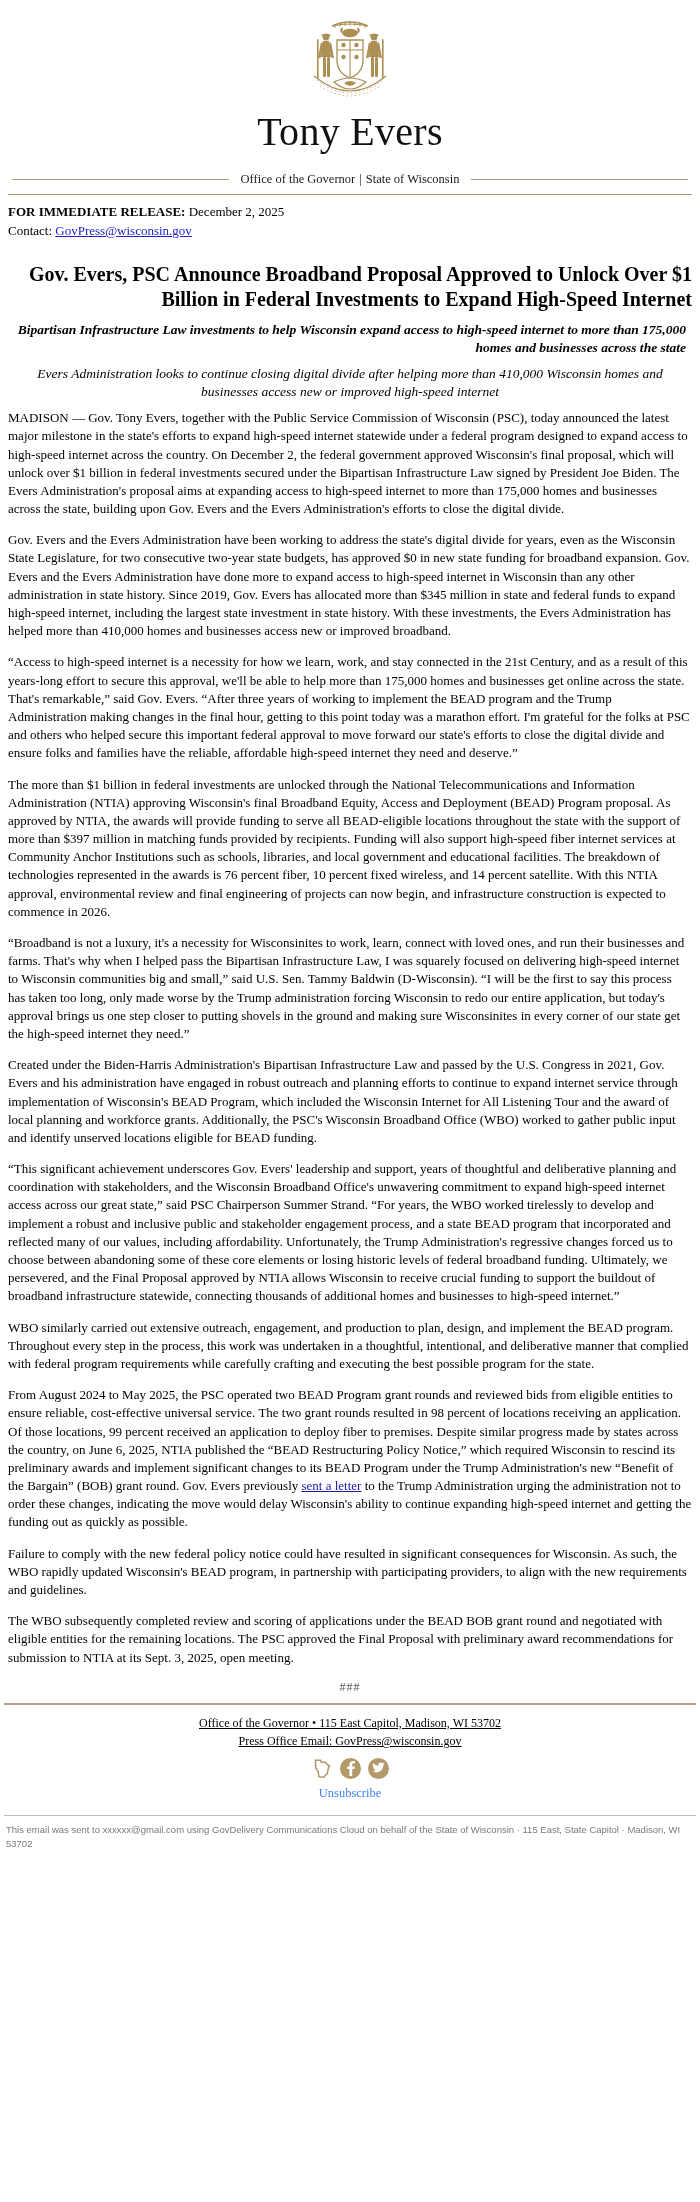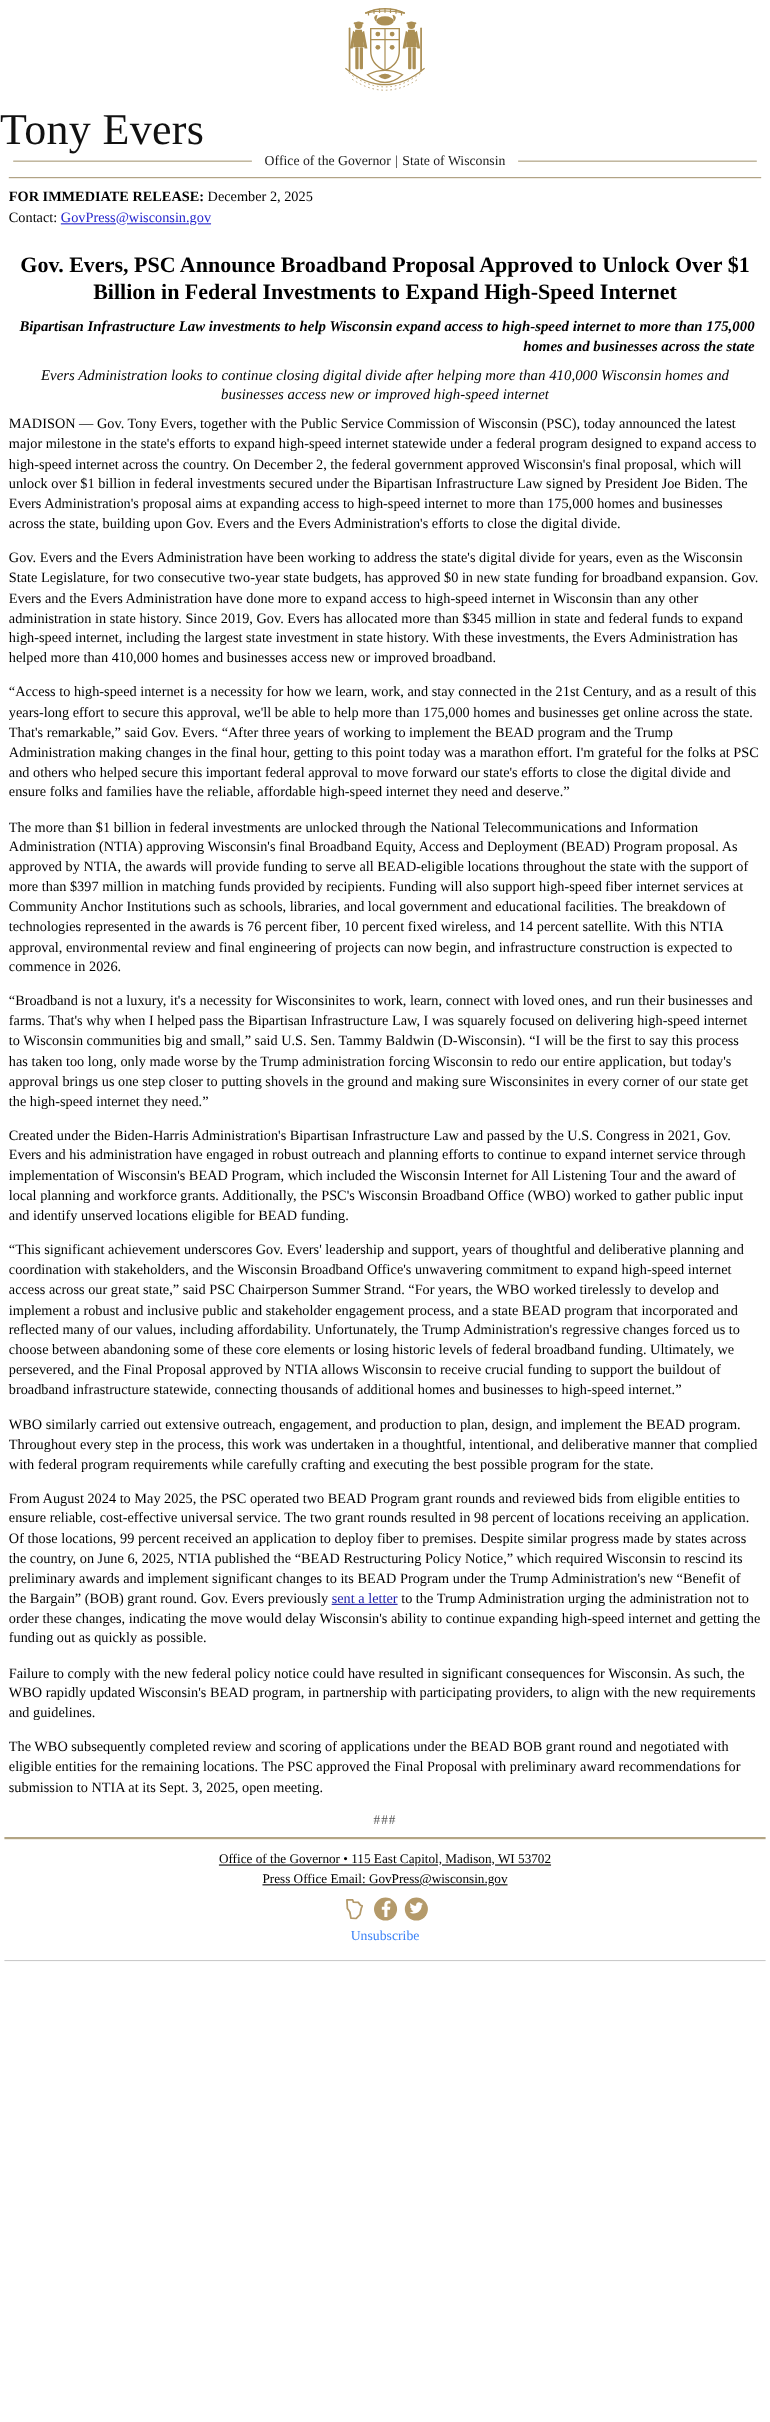--- a/index.html
+++ b/index.html
@@ -14,43 +14,43 @@
     -webkit-font-smoothing: antialiased;
   }
   .page {
     width: 700px;
     box-sizing: border-box;
     position: relative;
   }
 
   
   .masthead {
-    text-align: left;
-    padding-top: 0;
+    text-align: center;
+    padding-top: 14px;
   }
   .seal {
     width: 92px;
     height: 100px;
     margin: 0 auto;
     display: block;
   }
   .gov-name {
     font-family: "Liberation Serif", "DejaVu Serif", serif;
     font-size: 40px;
     line-height: 1.02;
     letter-spacing: 0.3px;
     margin-top: -2px;
     color: #111111;
   }
   .rule-wrap {
     display: flex;
     align-items: center;
     justify-content: center;
     gap: 10px;
-    margin-top: 0;
+    margin-top: 19px;
     padding: 0 12px;
   }
   .rule-line {
     flex: 1 1 auto;
     height: 1px;
     background: #a99a78;
   }
   .gov-sub {
     font-size: 12.5px;
     white-space: nowrap;
@@ -76,21 +76,21 @@
   }
   .meta .label { font-weight: bold; }
   a.link {
     color: #2222cc;
     text-decoration: underline;
   }
   a.link.dark { color: #1a1aa8; }
 
   
   .headline {
-    text-align: center;
+    text-align: right;
     font-weight: bold;
     font-size: 20px;
     line-height: 1.22;
     margin: 22px 8px 0 8px;
   }
   .deck1 {
     text-align: right;
     font-weight: bold;
     font-style: italic;
     font-size: 13.5px;
@@ -296,14 +296,15 @@
             <path d="M12.6 1.6 c-0.45 0.2 -0.94 0.34 -1.45 0.4 c0.52 -0.31 0.92 -0.81 1.11 -1.4 c-0.49 0.29 -1.03 0.5 -1.6 0.62 C10.19 0.73 9.53 0.42 8.8 0.42 c-1.4 0 -2.53 1.14 -2.53 2.54 c0 0.2 0.02 0.39 0.07 0.58 C4.23 3.43 2.37 2.43 1.13 0.9 C0.91 1.27 0.79 1.7 0.79 2.17 c0 0.88 0.45 1.65 1.13 2.11 c-0.42 -0.01 -0.81 -0.13 -1.15 -0.32 v0.03 c0 1.23 0.87 2.26 2.03 2.49 c-0.21 0.06 -0.44 0.09 -0.67 0.09 c-0.16 0 -0.32 -0.02 -0.48 -0.05 c0.32 1.01 1.26 1.75 2.37 1.77 c-0.87 0.68 -1.96 1.09 -3.15 1.09 c-0.2 0 -0.41 -0.01 -0.61 -0.04 c1.12 0.72 2.46 1.14 3.89 1.14 c4.67 0 7.22 -3.87 7.22 -7.22 l-0.01 -0.33 C11.83 2.56 12.26 2.12 12.6 1.6 z" fill="#ffffff"></path>
           </svg>
         </span>
       </span>
     </div>
 
     <div class="unsub"><a class="unsub-a" style="color:#3b82f6;text-decoration:none" href="#">Unsubscribe</a></div>
   </div>
 
   <div class="thin-rule"></div>
+  <div class="legal">This email was sent to xxxxxx@gmail.com using GovDelivery Communications Cloud on behalf of the State of Wisconsin · 115 East, State Capitol · Madison, WI 53702</div>
 
 </div>
 
 </body></html>

